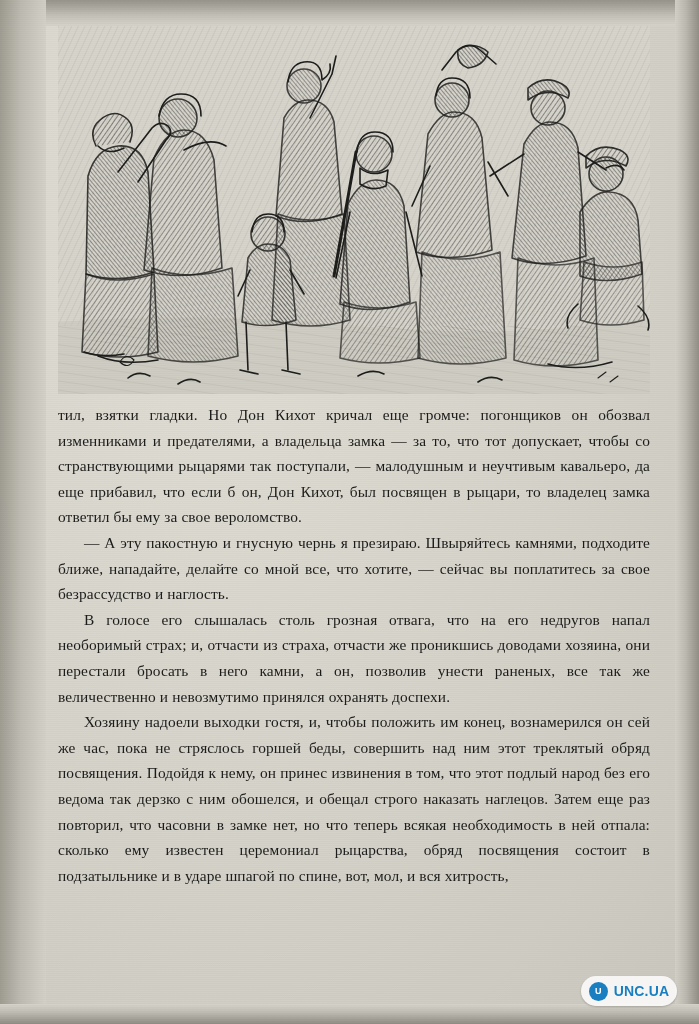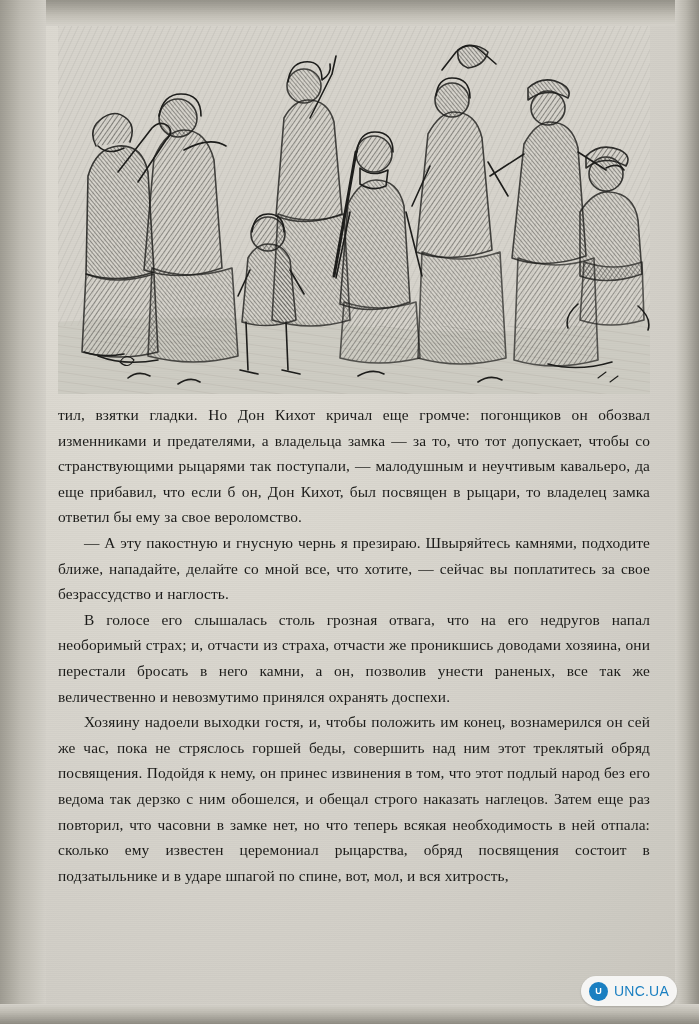--- a/index.html
+++ b/index.html
@@ -124,21 +124,21 @@
     display: flex;
     align-items: center;
     justify-content: center;
     color: #fff;
     font-size: 9px;
     font-weight: bold;
   }
   .wm-text {
     color: #1a7fc1;
     font-size: 14px;
-    font-weight: normal;
+    font-weight: bold;
     letter-spacing: .2px;
   }
 </style>
 </head>
 <body>
 
 <div id="page">
 
   <div class="edge-top"></div>
   <div class="edge-left"></div>

